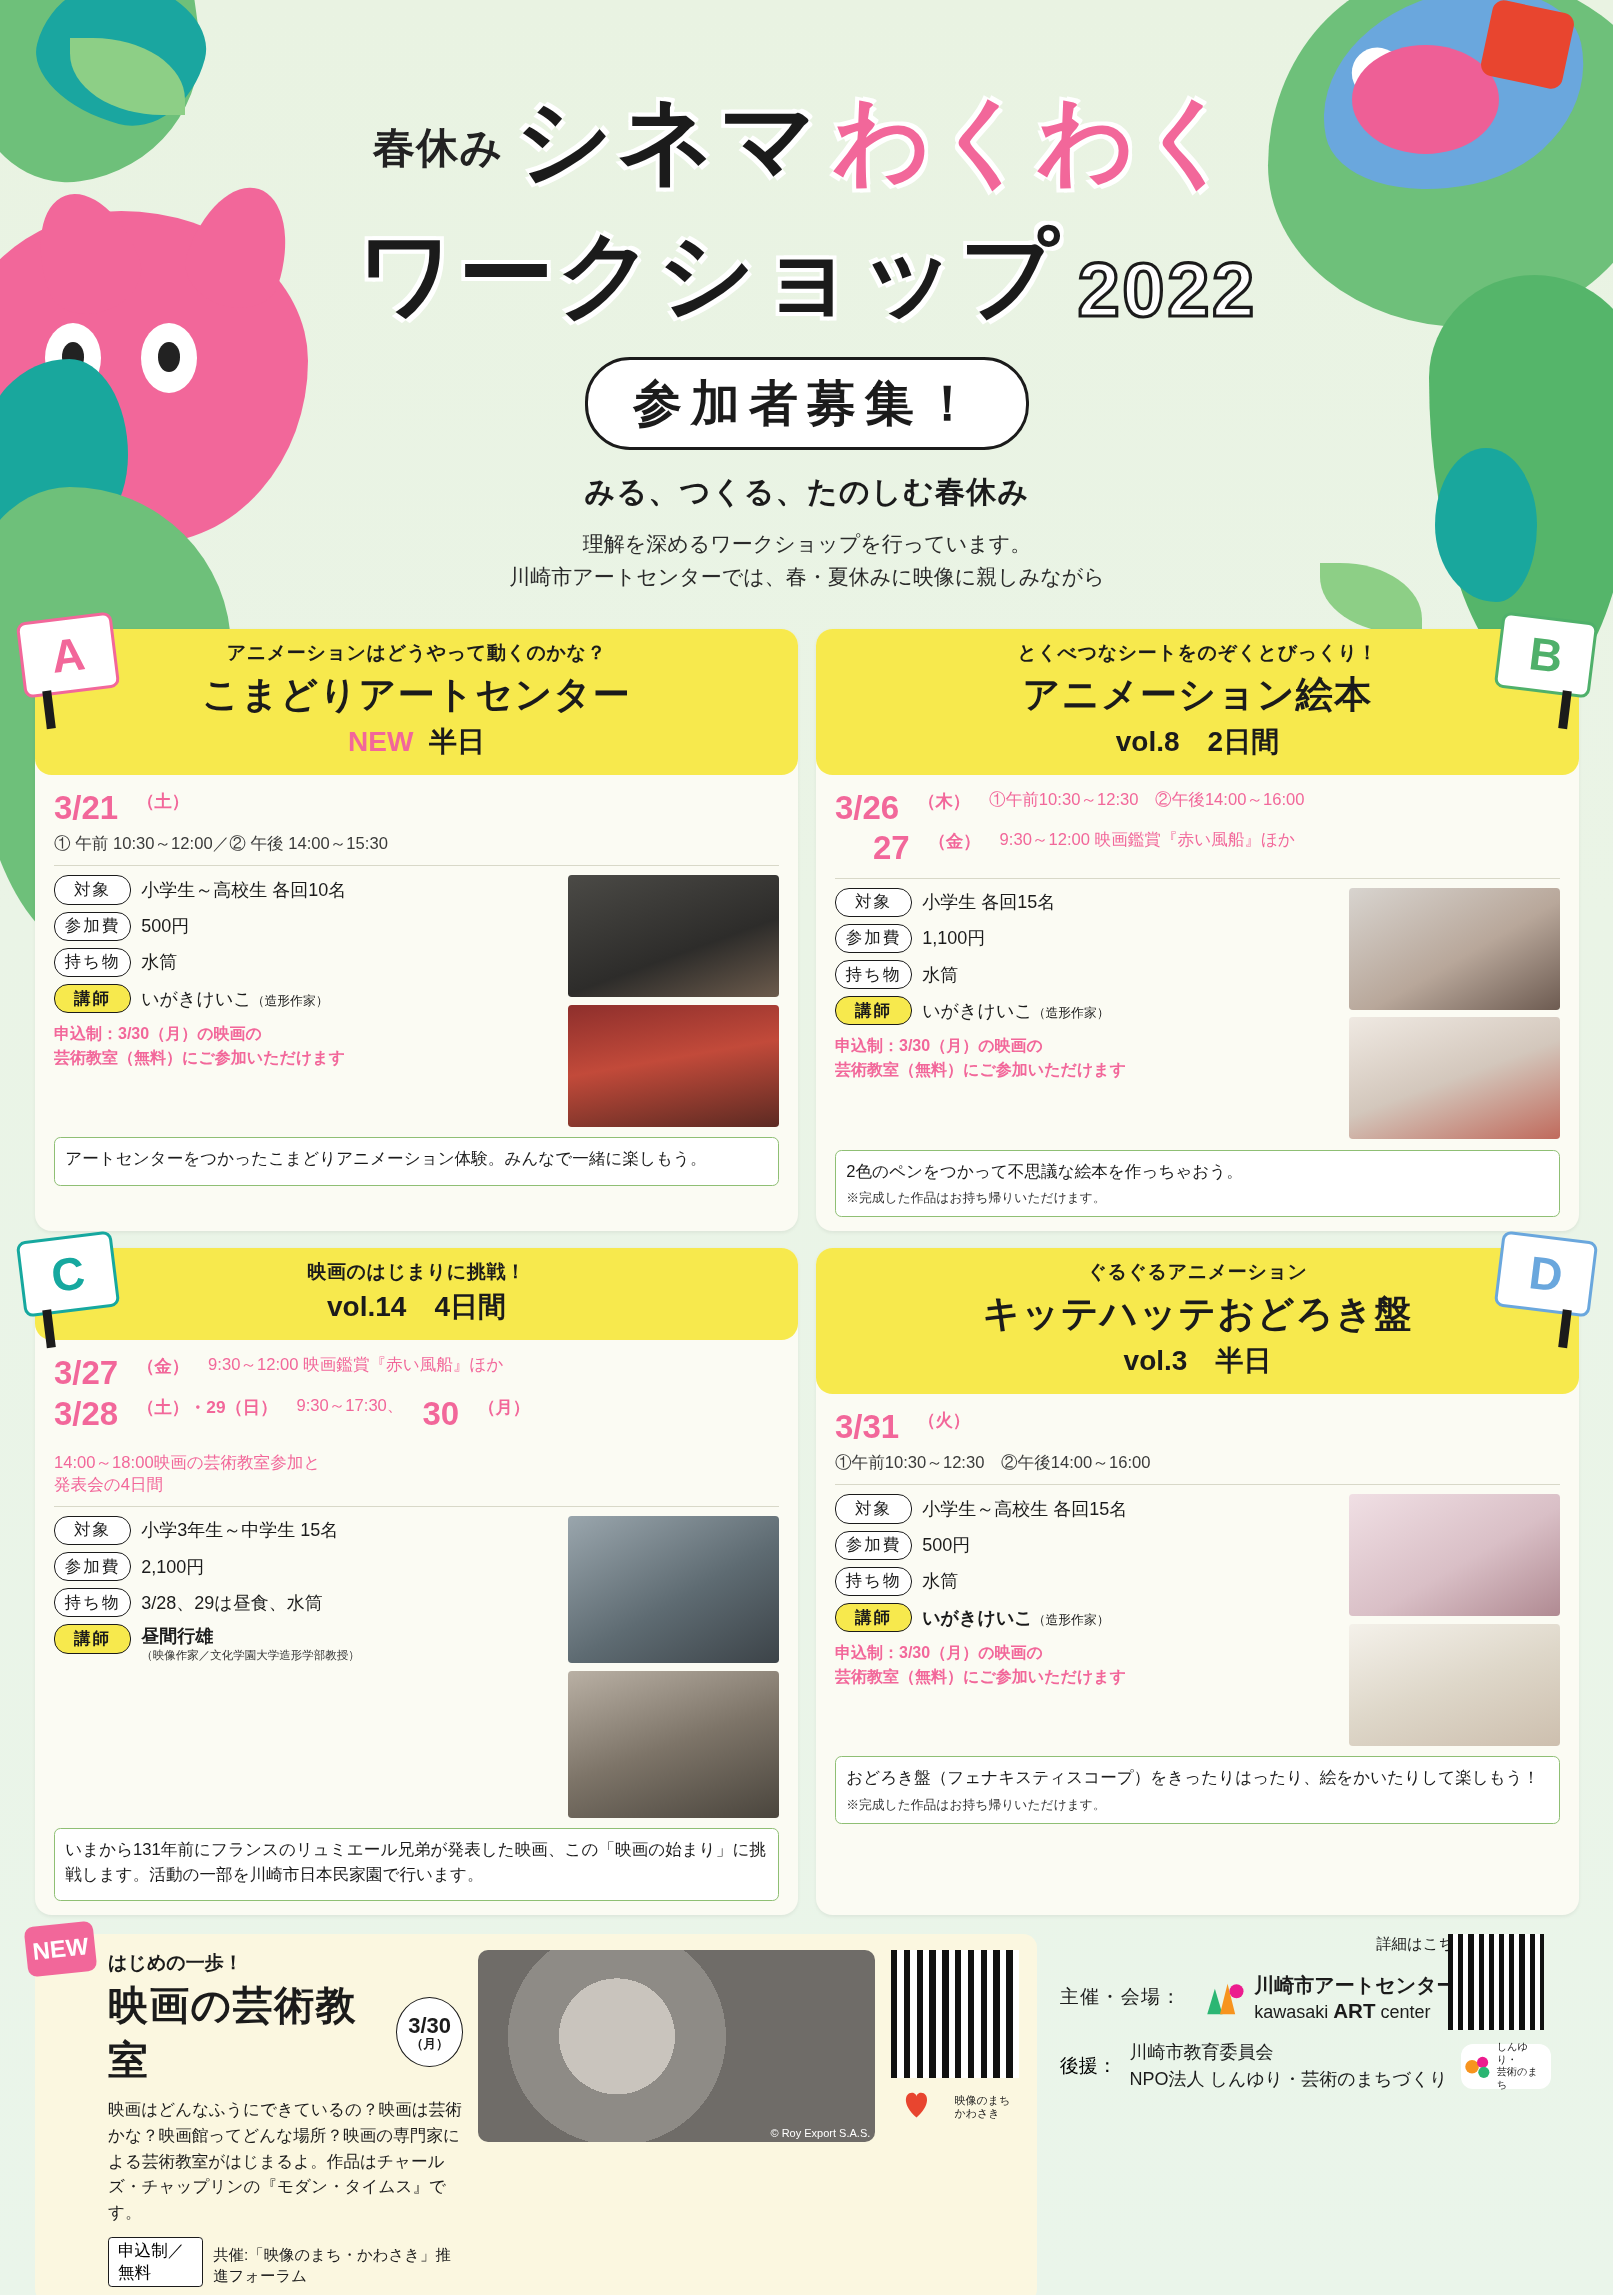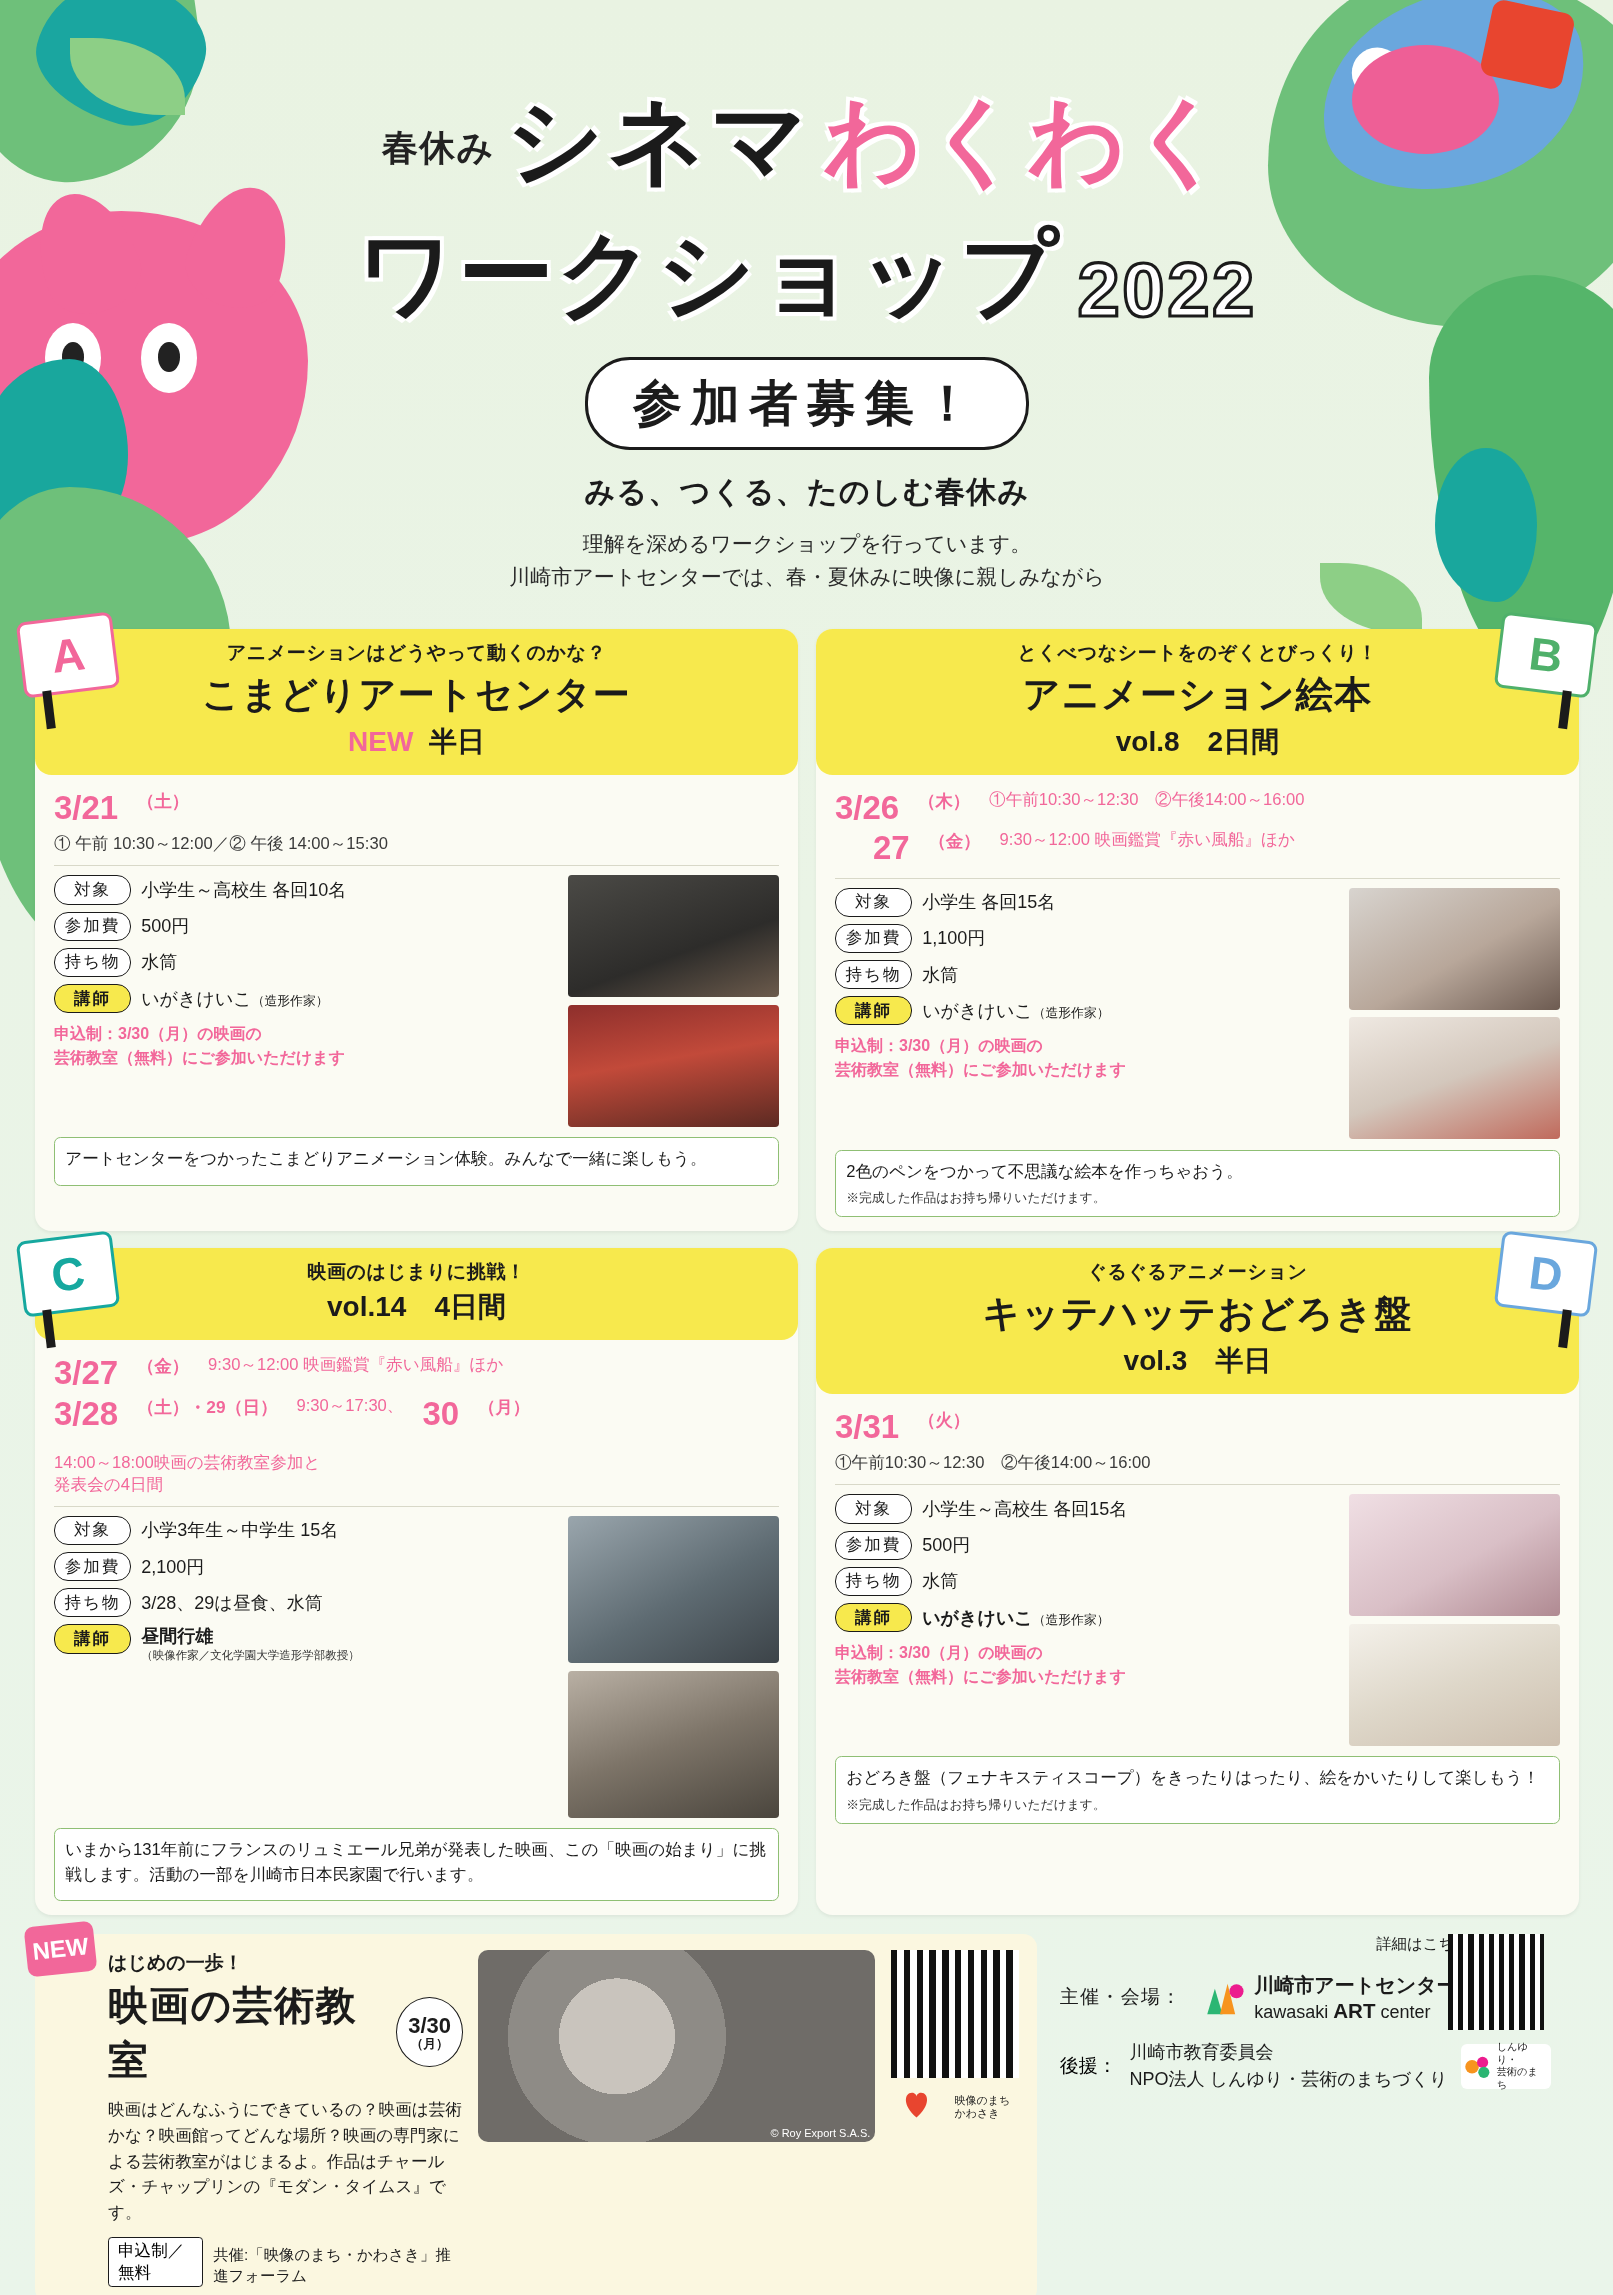--- a/index.html
+++ b/index.html
@@ -48,21 +48,21 @@
   .blob-green-r2 { right:-25.6px; top:275px; width:211px; height:410px; background:#55b56a;
      border-radius: 50% 50% 45% 55% / 25% 25% 75% 75%; }
   .blob-teal-r3 { right:77px; top:448px; width:102px; height:154px; background:#19a79d;
      border-radius: 50% 50% 40% 60%/50% 50% 50% 50%; }
   .leafy { position:absolute; background:#8dcf86; border-radius:0 80% 0 80%; }
 
   
   .header { position:relative; z-index:5; padding-top:77px; text-align:center; }
   .title-row1 { display:flex; align-items:center; justify-content:center; gap:11.5px; }
   .haruyasumi {
-    font-size:36px; font-weight:bold; color:#222; letter-spacing:1.3px;
+    font-size:42px; font-weight:bold; color:#222; letter-spacing:1.3px;
     position:relative; top:6.4px;
     font-family:"DejaVu Sans", sans-serif;
     text-align:right;
   }
   .cinema {
     font-size:96px; font-weight:bold; color:#1b1b1b; letter-spacing:3.8px;
     -webkit-text-stroke: 0px;
     text-shadow: 3.8px 3.8px 0 #ffffff, -3.8px 3.8px 0 #ffffff, 3.8px -3.8px 0 #ffffff, -3.8px -3.8px 0 #ffffff;
   }
   .wakuwaku {
@@ -180,21 +180,21 @@
   .org-row { display:flex; align-items:center; gap:16px; margin-top:16.6px; }
   .org-row .lbl { font-size:19px; color:#1b1b1b; letter-spacing:1.3px; }
   .logo-kac { display:flex; align-items:center; gap:7.7px; }
   .kac-mark { width:49px; height:42px; position:relative; }
   .kac-text .l1 { font-size:20px; font-weight:bold; color:#1b1b1b; }
   .kac-text .l2 { font-size:18px; color:#1b1b1b; }
   .kac-text .l2 b { font-size:20.5px; }
   .support { margin-top:16.6px; display:flex; align-items:center; gap:12.8px; }
   .support .txt { font-size:18px; line-height:1.5; color:#1b1b1b; }
   .qr-right { position:absolute; right:35px; top:0; width:96px; height:96px; background:#fff; }
-  .sn-logo { width:90px; height:45px; background:#fff; border-radius:6px; position:relative; }
+  .sn-logo { width:90px; height:45px; background:#fff; border-radius:12px; position:relative; }
 </style>
 </head>
 <body>
 
 <div class="poster">
 
   <div class="deco blob-green-tl"></div>
   <div class="deco blob-teal-tl"></div>
 
   <div class="deco blob-pink-l">

